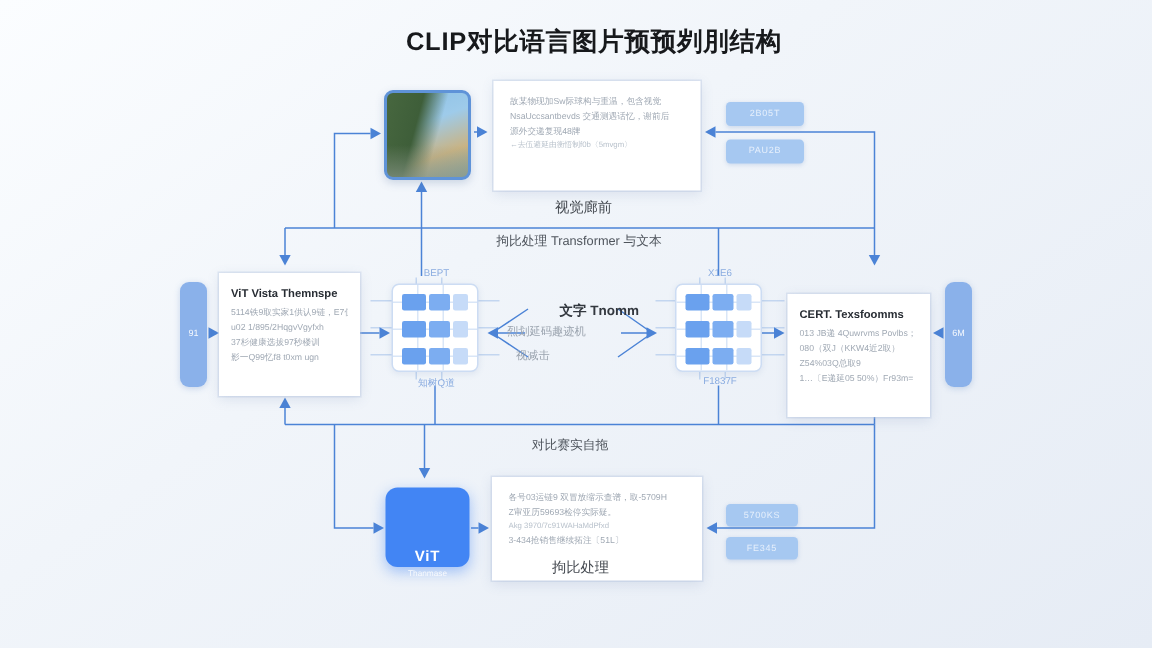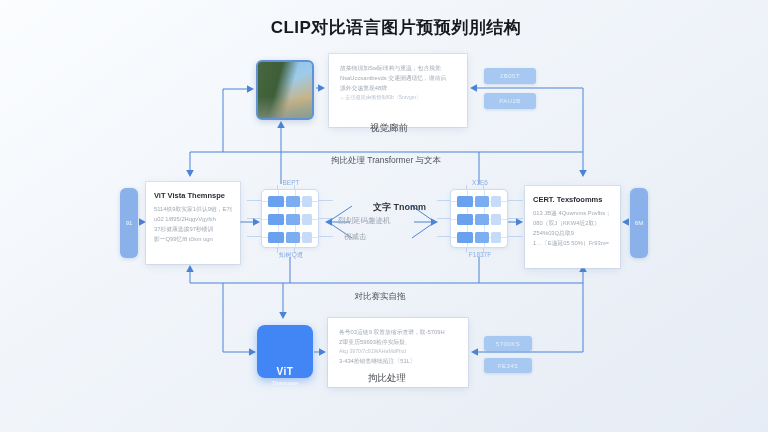--- a/index.html
+++ b/index.html
@@ -130,37 +130,37 @@
   <div class="card" style="left:329px;top:54px;width:138px;height:73px;padding:9px 11px;box-sizing:border-box;">
     <div class="tline">故某物现加Sw际球构与重温，包含视觉</div>
     <div class="tline">NsaUccsantbevds 交通测遇话忆，谢前后</div>
     <div class="tline">源外交递复现48牌</div>
     <div class="tline light">←去伍避延由衡悟制f0b〈5mvgm〉</div>
   </div>
 
   <div class="chip" style="left:484px;top:68px;width:52px;height:16px;">2B05T</div>
   <div class="chip" style="left:484px;top:93px;width:52px;height:16px;">PAU2B</div>
 
-  <div class="caption" style="left:354px;top:122px;width:70px;">视觉廊前</div>
+  <div class="caption" style="left:354px;top:132px;width:70px;">视觉廊前</div>
 
   <div class="band" style="left:316px;top:155px;width:140px;">拘比处理 Transformer 与文本</div>
   <div class="band" style="left:340px;top:291px;width:80px;">对比赛实自拖</div>
 
   <div class="vtab" style="left:120px;top:188px;width:18px;height:70px;">91</div>
   <div class="vtab" style="left:630px;top:188px;width:18px;height:70px;">6M</div>
 
   <div class="card" style="left:146px;top:182px;width:94px;height:82px;padding:9px 8px;box-sizing:border-box;">
     <div class="ttl">ViT Vista Themnspe</div>
     <div class="tline">5114铁9取实家1供认9链，E7值</div>
     <div class="tline">u02 1/895/2HqgvVgyfxh</div>
     <div class="tline">37杉健康选拔97秒楼训</div>
     <div class="tline">影一Q99忆f8 t0xm ugn</div>
   </div>
 
-  <div class="card" style="left:525px;top:186px;width:95px;height:82px;padding:9px 8px;box-sizing:border-box;">
+  <div class="card" style="left:525px;top:196px;width:95px;height:82px;padding:9px 8px;box-sizing:border-box;">
     <div class="ttl">CERT. Texsfoomms</div>
     <div class="tline">013 JB递 4Quwrvms Povlbs；</div>
     <div class="tline">080（双J（KKW4近2取）</div>
     <div class="tline">Z54%03Q总取9</div>
     <div class="tline">1…〔E递延05 50%）Fr93m=</div>
   </div>
 
   <div class="mlabel" style="left:263px;top:179px;">BEPT</div>
   <div class="mpanel" style="left:261px;top:189px;">
     <div class="gl" style="left:0;top:11px;width:56px;height:1px;"></div>

